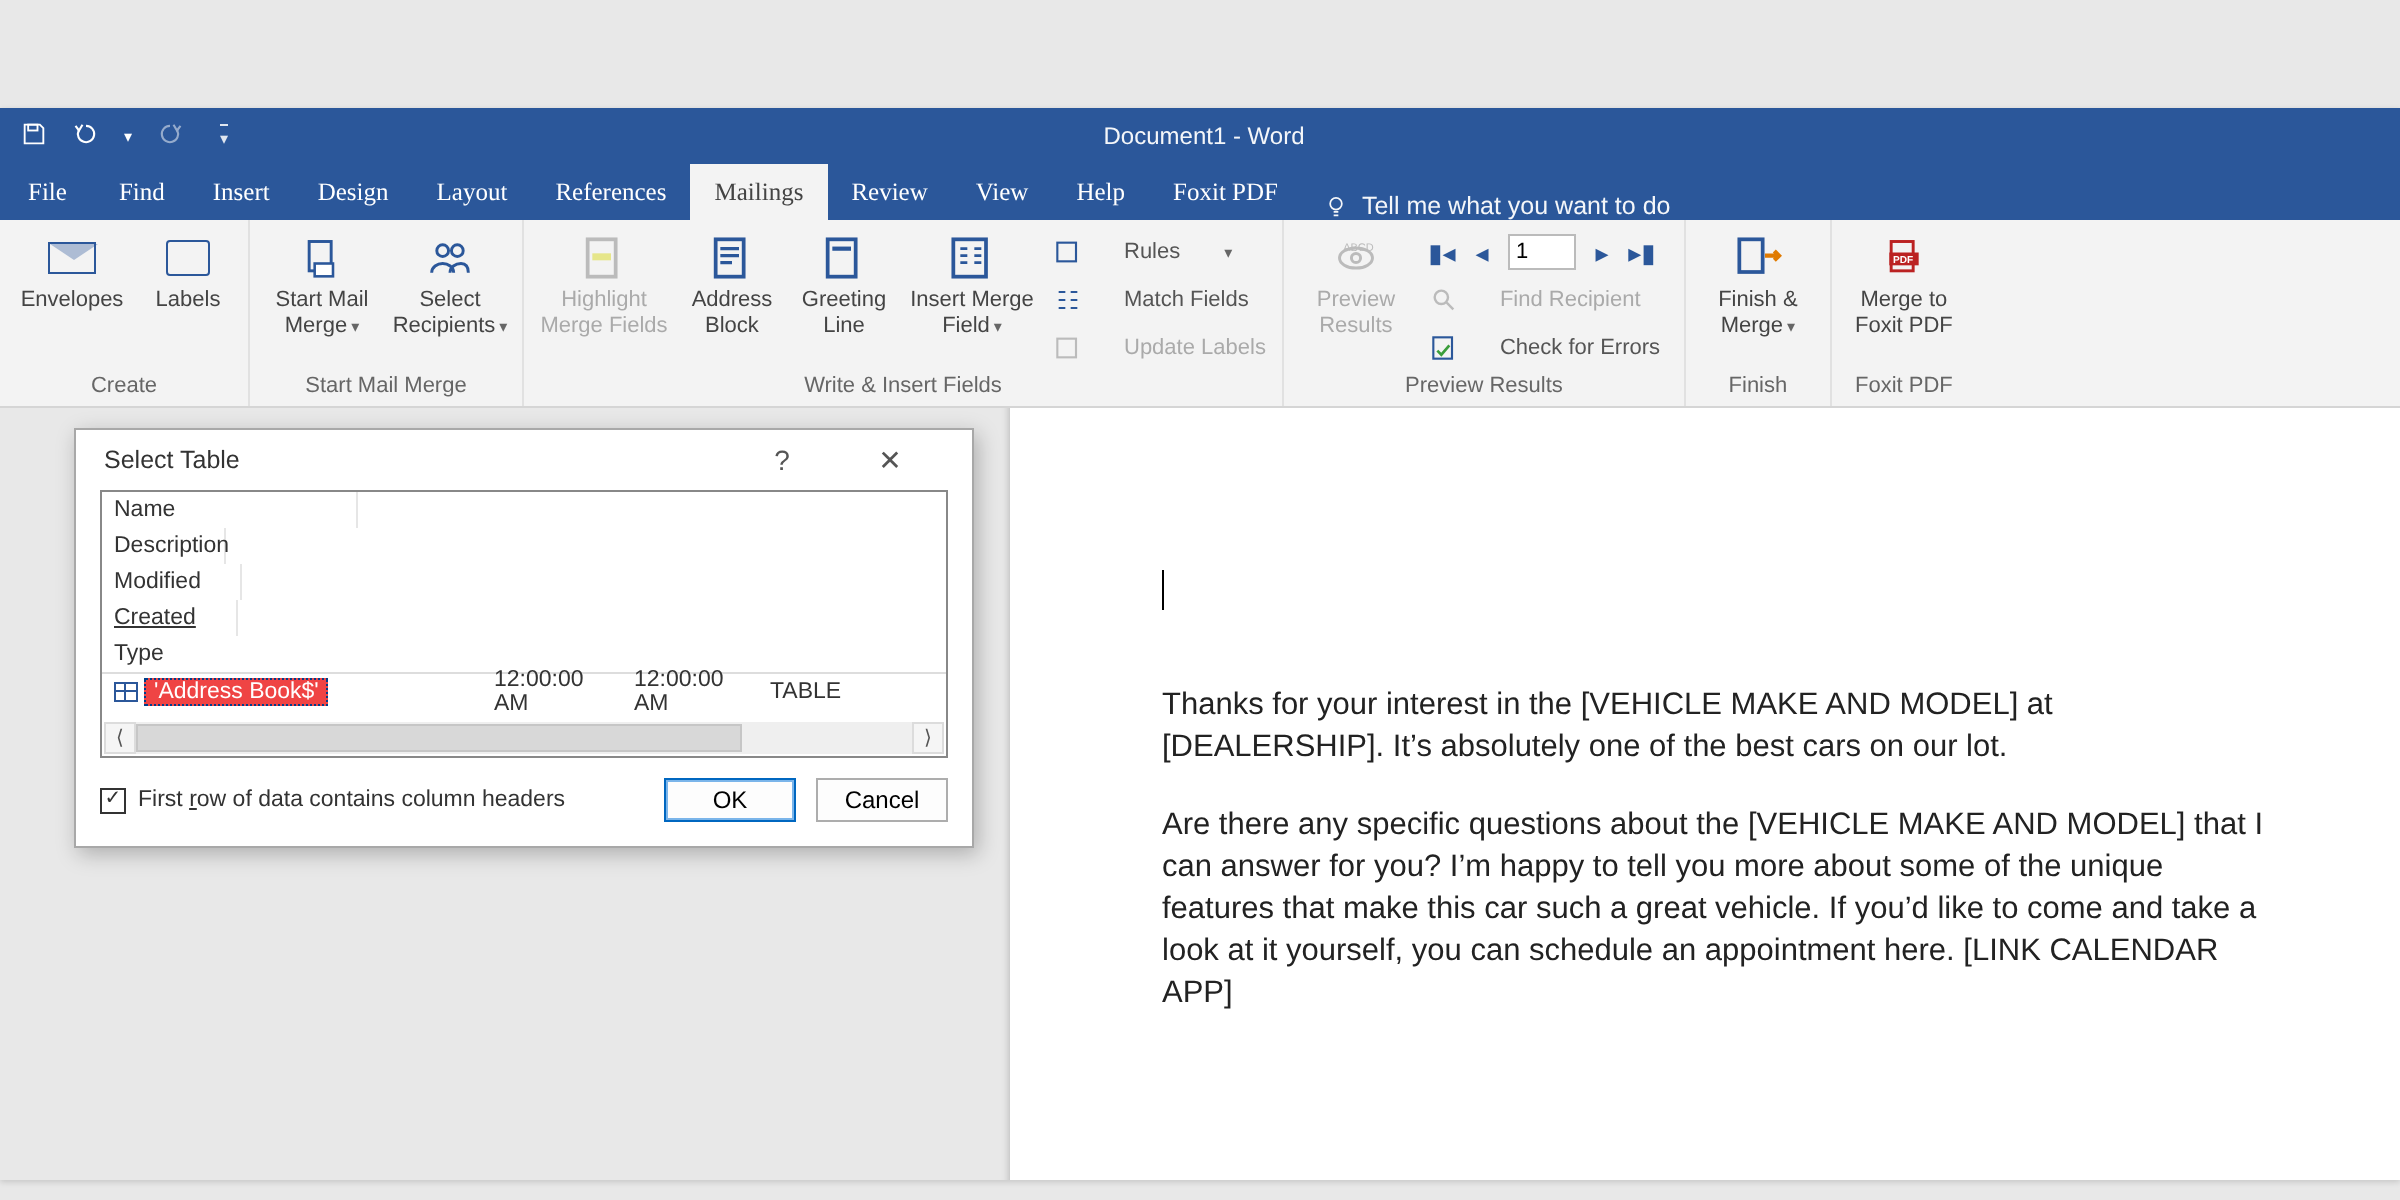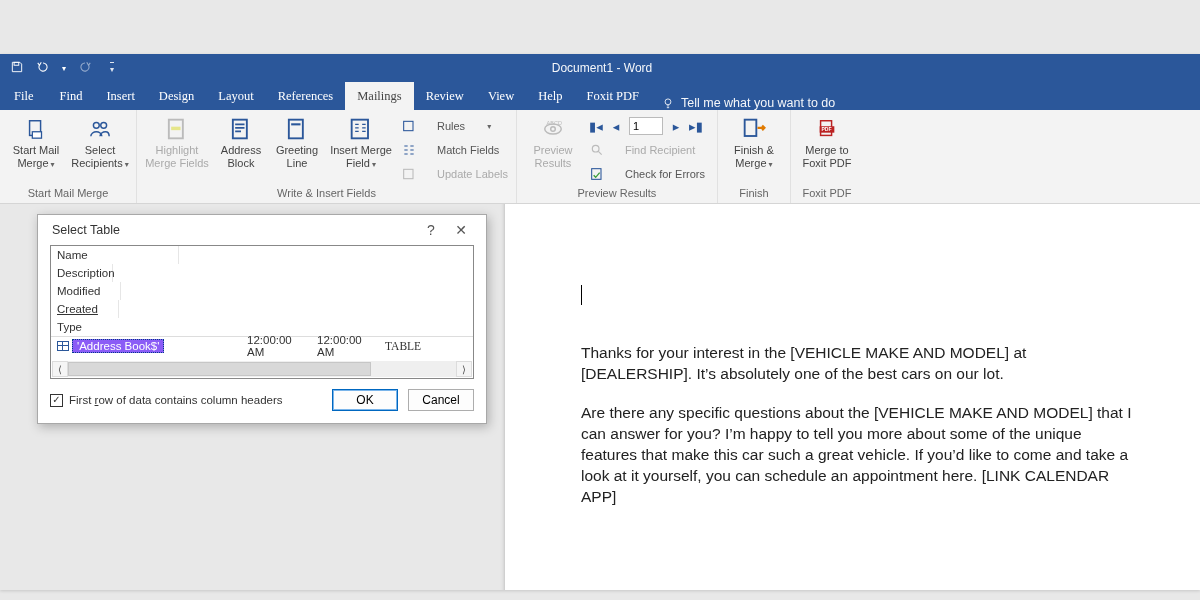--- a/index.html
+++ b/index.html
@@ -39,40 +39,40 @@
   .nav-row input { width: 34px; height: 18px; border: 1px solid #bbb; font-size: 11px; padding: 0 3px; }
 
   
   .doc-area { position: absolute; top: 150px; left: 0; right: 0; bottom: 0; background: #e8e8e8; overflow: hidden; }
   .page { position: absolute; left: 505px; top: -15px; width: 740px; min-height: 800px; background: #fff; box-shadow: 0 1px 4px rgba(0,0,0,.25); padding: 96px 76px; font-family: Calibri, "Segoe UI", sans-serif; color: #222; font-size: 15.5px; line-height: 1.35; }
   .cursor-line { height: 20px; border-left: 1px solid #000; margin-bottom: 38px; width: 1px; }
   .page p { margin-bottom: 18px; max-width: 560px; }
 
   
   .dialog { position: absolute; left: 37px; top: 214px; width: 450px; background: #fff; border: 1px solid #a8a8a8; box-shadow: 2px 3px 10px rgba(0,0,0,.25); font-size: 12px; color: #333; }
-  .dlg-title { display: flex; align-items: center; height: 30px; padding: 0 10px 0 14px; font-size: 12.5px; }
+  .dlg-title { display: flex; align-items: center; height: 30px; padding: 0 26px 0 14px; font-size: 12.5px; gap: 24px; }
   .dlg-title .t { flex: 1; }
   .dlg-title .hbtn { width: 30px; text-align: center; font-size: 14px; color: #555; cursor: pointer; }
   .dlg-body { padding: 0 12px 2px 12px; }
   .grid { border: 1px solid #888; height: 134px; background: #fff; position: relative; overflow: hidden; }
   .grid-head { display: flex; background: #fff; border-bottom: 1px solid #ddd; font-size: 11.5px; color: #333; flex-direction: column; }
   .gh { padding: 3px 6px; border-right: 1px solid #e6e6e6; }
   .gh.name { width: 128px; }
   .gh.desc { width: 62px; }
   .gh.mod  { width: 70px; text-align: left; }
   .gh.crt  { width: 68px; text-decoration: underline; }
   .gh.typ  { flex:1; border-right: none; }
   .grid-row { display: flex; font-size: 11.5px; align-items: center; height: 18px; }
   .gc { padding: 1px 6px; }
   .gc.name { width: 128px; display:flex; align-items:center; gap:3px; }
   .gc.desc { width: 62px; }
   .gc.mod  { width: 70px; }
   .gc.crt  { width: 68px; }
-  .gc.typ  { flex:1;font-family:Liberation Serif, serif; }
-  .sel { background: #8b5cf6; color: #fff; padding: 0 4px; border: 1px dotted #003e8a; }
+  .gc.typ  { flex:1; }
+  .sel { background: #ef4444; color: #fff; padding: 0 4px; border: 1px dotted #003e8a; }
   .tbl-ic { width: 12px; height: 10px; border: 1px solid #2b579a; display:inline-block; position:relative; }
   .tbl-ic::before { content:""; position:absolute; left:0; right:0; top:3px; border-top:1px solid #2b579a; }
   .tbl-ic::after  { content:""; position:absolute; top:0; bottom:0; left:4px; border-left:1px solid #2b579a; }
   .hscroll { position:absolute; left:1px; right:1px; bottom:1px; height:16px; background:#f0f0f0; display:flex; align-items:center; }
   .hscroll .arrow { width:16px; height:16px; display:flex; align-items:center; justify-content:center; color:#555; font-size:10px; background:#f5f5f5; border:1px solid #dcdcdc; }
   .hscroll .track { flex:1; height:16px; background:#efefef; position:relative; }
   .hscroll .thumb { position:absolute; left:0; top:1px; bottom:1px; width:78%; background:#d8d8d8; border:1px solid #c6c6c6; }
   .dlg-foot { display:flex; align-items:center; padding: 8px 12px 12px 12px; gap: 10px; }
   .chk { display:flex; align-items:center; gap:6px; font-size: 11.5px; color:#333; flex:1; }
   .chk .box { width:13px; height:13px; border:1px solid #333; display:inline-flex; align-items:center; justify-content:center; font-size:10px; line-height:1; }
@@ -128,20 +128,39 @@
       <svg viewBox="0 0 24 24">
           <circle cx="12" cy="10" r="5"></circle>
           <path d="M10 17h4M10 20h4"></path>
         </svg>
       <span>Tell me what you want to do</span>
     </div>
   </div>
 
   <div class="ribbon">
 
+    <div class="group">
+      <div class="group-body">
+        <div class="btn-big">
+          <span class="ic">
+              <span class="env-ic">
+                <span class="env-flap"></span>
+              </span>
+            </span>
+          <span class="lbl">Envelopes</span>
+        </div>
+        <div class="btn-big" style="width:44px">
+          <span class="ic">
+              <span class="lbl-ic"></span>
+            </span>
+          <span class="lbl">Labels</span>
+        </div>
+      </div>
+      <div class="group-label">Create</div>
+    </div>
 
     <div class="group">
       <div class="group-body">
         <div class="btn-big">
           <span class="ic doc-ic">
               <svg viewBox="0 0 24 24">
                 <rect x="5" y="3" width="12" height="16" fill="none" stroke="#2b579a" stroke-width="1.6"></rect>
                 <rect x="8" y="15" width="10" height="7" fill="#fff" stroke="#2b579a" stroke-width="1.4"></rect>
               </svg>
             </span>

